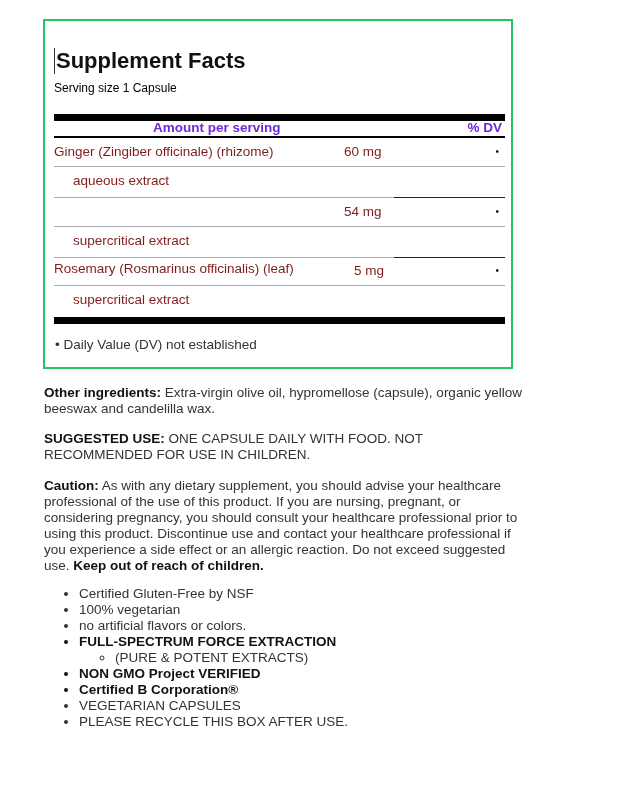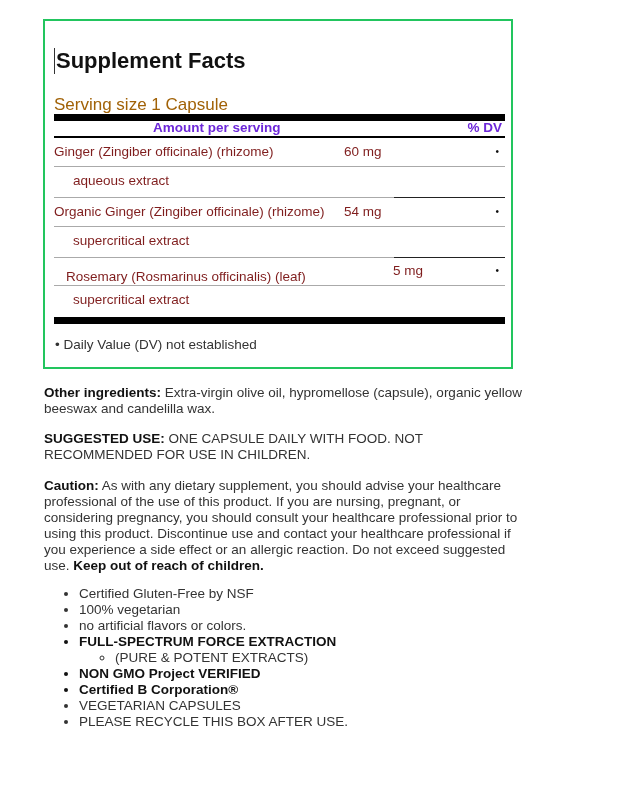--- a/index.html
+++ b/index.html
@@ -8,21 +8,21 @@
       font-family: "Liberation Sans", sans-serif; color: #222; font-size: 13.5px;
     }
     .facts-box {
       position: absolute; left: 43px; top: 19px; width: 470px; height: 350px;
       border: 2px solid #22c55e; box-sizing: border-box;
     }
     .title {
       position: absolute; left: 9px; top: 27px; font-size: 22px; font-weight: bold; color: #111;
       border-left: 1px solid #333; padding-left: 1px; line-height: 26px;
     }
-    .serving { position: absolute; left: 9px; top: 74px; font-size: 17px; color: #a16207; }
+    .serving { position: absolute; left: 9px; top: 60px; font-size: 12px; color: #000000; }
     .bar-thick { position: absolute; left: 9px; width: 451px; background: #000; }
     .hdr { position: absolute; left: 9px; top: 99px; width: 451px; height: 16px; font-weight: bold; font-size: 13.5px; color: #6d28d9; }
     .hdr .amt { position: absolute; left: 99px; top: 0; }
     .hdr .dv { position: absolute; right: 3px; top: 0; }
     .line { position: absolute; height: 1px; background: #aaa; }
     .line.dark { background: #222; }
     .row-text { position: absolute; font-size: 13.5px; color: #7f1d1d; white-space: nowrap; }
     .dot { position: absolute; right: 12px; font-size: 10px; color: #111; }
     .footnote { position: absolute; left: 10px; top: 316px; font-size: 13.5px; color: #333; }
     .para { position: absolute; left: 44px; width: 480px; font-size: 13.5px; line-height: 16px; color: #333; }
@@ -47,30 +47,29 @@
   <div class="bar-thick" style="top:115px;height:2px;"></div>
 
   <div class="row-text" style="left:9px;top:123px;">Ginger (Zingiber officinale) (rhizome)</div>
   <div class="row-text" style="left:299px;top:123px;">60 mg</div>
   <div class="dot" style="top:125px;">•</div>
   <div class="line" style="left:9px;top:145px;width:451px;"></div>
   <div class="row-text" style="left:28px;top:152px;">aqueous extract</div>
   <div class="line" style="left:9px;top:176px;width:340px;"></div>
   <div class="line dark" style="left:349px;top:176px;width:111px;"></div>
 
-  <div class="row-text" style="left:9px;top:183px;">Organic Ginger (Zingiber officinale) (rhizome)</div>
   <div class="row-text" style="left:299px;top:183px;">54 mg</div>
   <div class="dot" style="top:185px;">•</div>
   <div class="line" style="left:9px;top:205px;width:451px;"></div>
   <div class="row-text" style="left:28px;top:212px;">supercritical extract</div>
   <div class="line" style="left:9px;top:236px;width:340px;"></div>
   <div class="line dark" style="left:349px;top:236px;width:111px;"></div>
 
-  <div class="row-text" style="left:9px;top:248px;margin-left:12px;">Rosemary (Rosmarinus officinalis) (leaf)</div>
-  <div class="row-text" style="left:309px;top:242px;margin-left:39px;">5 mg</div>
+  <div class="row-text" style="left:9px;top:240px;">Rosemary (Rosmarinus officinalis) (leaf)</div>
+  <div class="row-text" style="left:309px;top:242px;">5 mg</div>
   <div class="dot" style="top:244px;">•</div>
   <div class="line" style="left:9px;top:264px;width:451px;"></div>
   <div class="row-text" style="left:28px;top:271px;">supercritical extract</div>
 
   <div class="bar-thick" style="top:296px;height:7px;"></div>
   <div class="footnote">• Daily Value (DV) not established</div>
 </div>
 
 <div class="para" style="top:385px;">
   <b>Other ingredients:</b><span> Extra-virgin olive oil, hypromellose (capsule), organic yellow beeswax and candelilla wax.</span>

